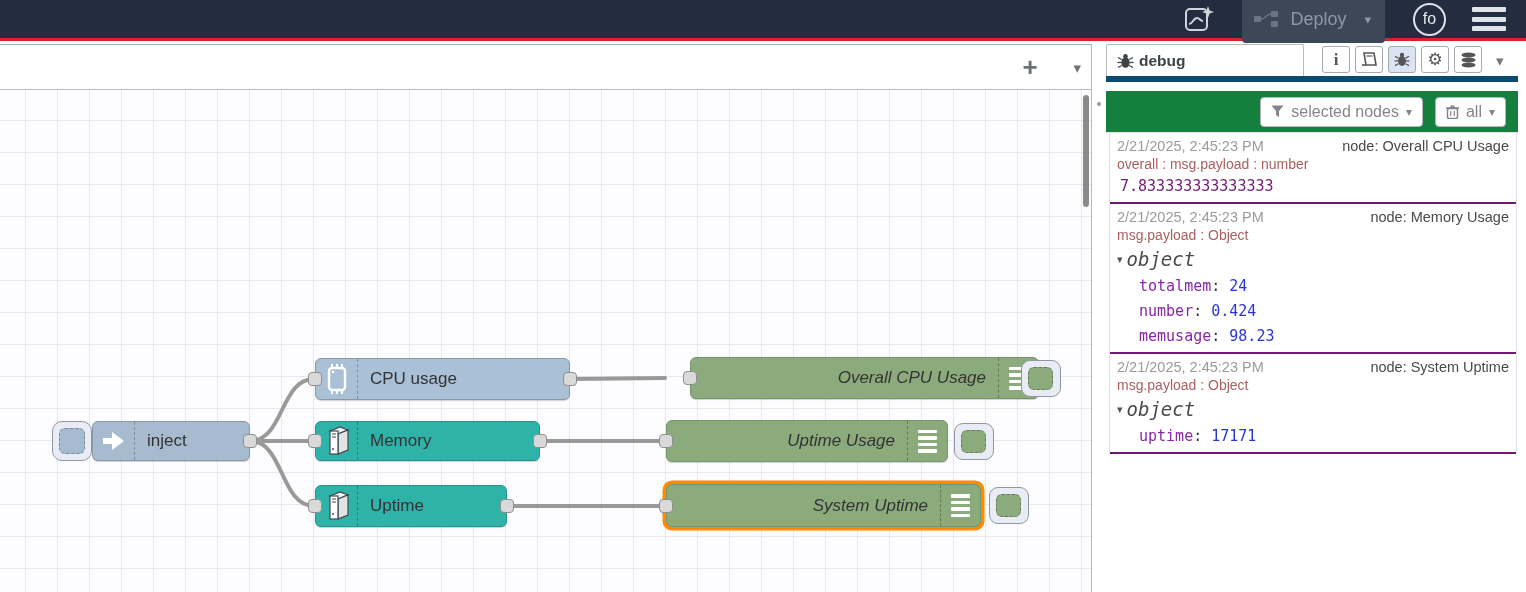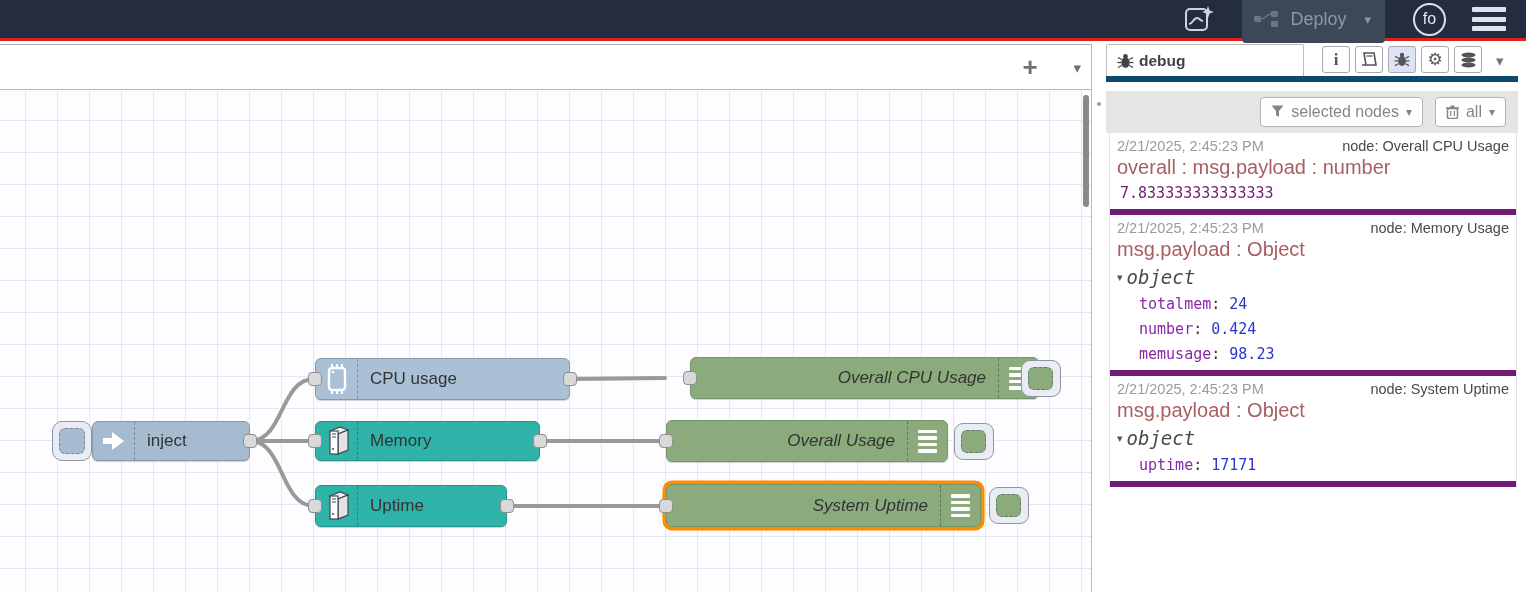--- a/index.html
+++ b/index.html
@@ -85,34 +85,34 @@
     border-bottom:6px solid #0c4a6e; display:flex; align-items:flex-end; }
   .sb-tab { width:198px; height:32px; background:#fff; border:1px solid #bbb; border-bottom:none;
     border-radius:2px 2px 0 0; display:flex; align-items:center; gap:5px; padding-left:10px; cursor:pointer; }
   .sb-tab-label { font-size:15.5px; font-weight:bold; color:#3f4347; }
   .sb-iconbtns { display:flex; gap:5px; margin-left:18px; margin-bottom:3px; }
   .sb-iconbtn { width:28px; height:27px; border:1px solid #a8a8b0; border-radius:3px; background:#fff;
     display:flex; align-items:center; justify-content:center; color:#555; cursor:pointer; }
   .sb-iconbtn.active { background:#dce3f3; }
   .sb-caret { color:#777; font-size:15px; margin:0 0 6px 14px; cursor:pointer; }
 
-  .sb-toolbar { position:absolute; left:0; top:47px; width:412px; height:42px; background:#e5e5e5;
+  .sb-toolbar { position:absolute; left:0; top:47px; width:412px; height:42px; background:#15803d;
     display:flex; align-items:center; justify-content:flex-end; gap:12px; padding-right:12px;
     border-bottom:1px solid #e3e3ef; }
   .tool-btn { height:30px; background:#fff; border:1px solid #b4b4bc; border-radius:4px;
     display:flex; align-items:center; gap:7px; padding:0 10px; color:#82868c; font-size:16px; cursor:pointer; }
   .tool-btn .caret { font-size:12px; color:#82868c; }
 
   .messages { position:absolute; left:3px; top:89px; width:408px;
     border-left:1px solid #e0e0ee; border-right:1px solid #e0e0ee; background:#fff; }
-  .msg { padding:5px 7px 7px 7px; border-bottom:6px solid #701a75; }
+  .msg { padding:5px 7px 7px 7px; border-bottom:2px solid #701a75; }
   .msg-meta { display:flex; justify-content:space-between; font-size:14.5px; }
   .msg-time { color:#9b9b9b; }
   .msg-node { color:#4a4a4a; }
-  .msg-path { font-size:20px; color:#a95f5f; margin-top:2px; }
+  .msg-path { font-size:14px; color:#a95f5f; margin-top:2px; }
   .msg-value { font-family:"DejaVu Sans Mono", monospace; font-size:15px; color:#701a75;
     margin-top:5px; padding-left:3px; }
   .obj-row { display:flex; align-items:center; gap:4px; margin-top:5px; }
   .obj-caret { color:#555; font-size:11px; }
   .obj-word { font-family:"DejaVu Sans Mono", monospace; font-style:italic; font-size:19px; color:#4a4a4a; }
   .kv { font-family:"DejaVu Sans Mono", monospace; font-size:15px; margin-top:7px; padding-left:22px; }
   .kv .k { color:#8928a8; }
   .kv .c { color:#333; }
   .kv .v { color:#2836d4; }
 </style>
@@ -249,21 +249,21 @@
 
     <div class="node n-green" style="left:666px; top:330px; width:282px; height:42px;">
       <div class="icon-zone-r">
         <div class="list-icon">
             <span></span>
             <span></span>
             <span></span>
             <span></span>
           </div>
       </div>
-      <div class="label lbl-r">Overall Usage</div>
+      <div class="label lbl-r">Uptime Usage</div>
       <div class="port in"></div>
     </div>
     <div class="btn-frame" style="left:954px; top:333px; height:37px; border-radius:9px;">
       <div class="btn-inner" style="width:25px; height:23px; background:#8cab7d;"></div>
     </div>
 
     <div class="node n-green selected" style="left:666px; top:394px; width:315px; height:43px;">
       <div class="icon-zone-r">
         <div class="list-icon">
             <span></span>

